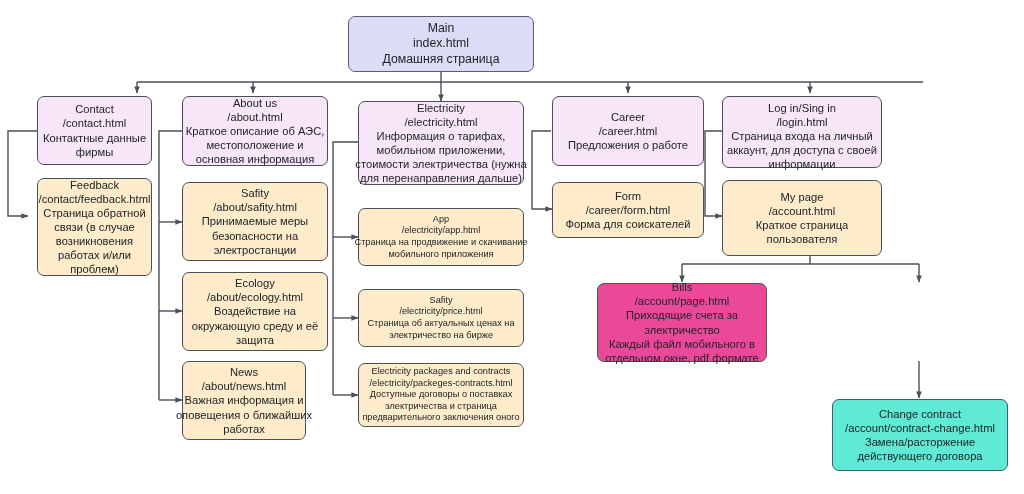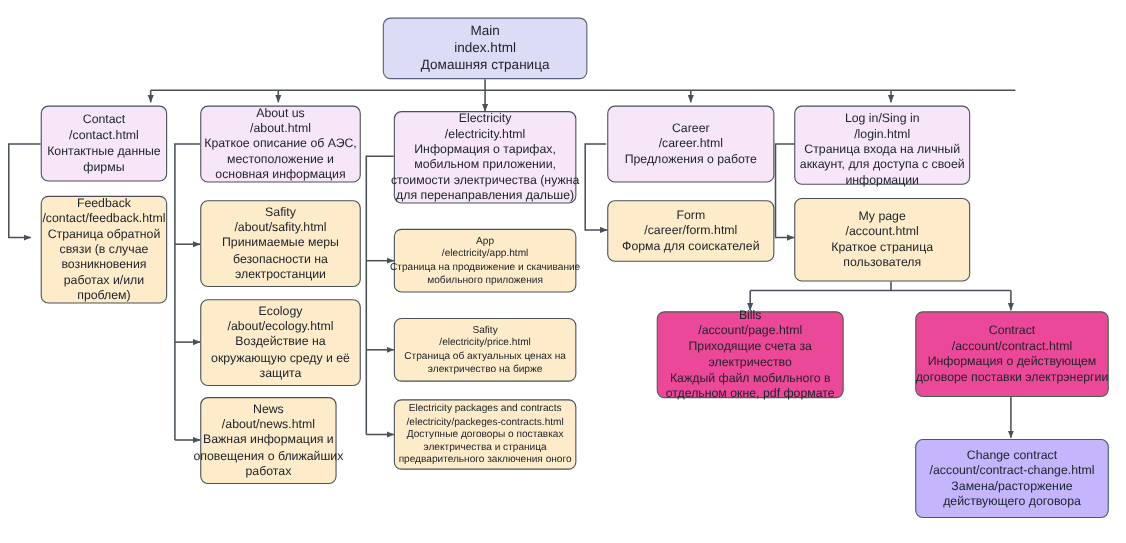--- a/index.html
+++ b/index.html
@@ -41,21 +41,21 @@
     line-height: 1.26;
   }
   .node .ln {
     display: block;
     white-space: pre;
   }
   .t-main   { background: #dddcf7; border-color: #57607a; }
   .t-pink   { background: #f7e6f8; border-color: #4a5058; }
   .t-sand   { background: #fdebc9; border-color: #4a5058; }
   .t-green  { background: #ec4899; border-color: #44624a; text-align: right; }
-  .t-blue   { background: #c4b5fd; border-color: #3f5b78; }
+  .t-blue   { background: #5eead4; border-color: #3f5b78; }
 
   .fs12 { font-size: 12.3px; }
   .fs11 { font-size: 11.2px; }
   .fs9  { font-size: 9.2px; }
 </style>
 </head>
 <body>
 
 <div id="canvas">
 
@@ -216,26 +216,20 @@
 
   <div class="node t-green fs11" style="left:597px; top:283px; width:170px; height:79px;">
     <span class="ln">Bills</span>
     <span class="ln">/account/page.html</span>
     <span class="ln">Приходящие счета за</span>
     <span class="ln">электричество</span>
     <span class="ln">Каждый файл мобильного в</span>
     <span class="ln">отдельном окне, pdf формате</span>
   </div>
 
-  <div class="node t-green fs11" style="left:832px; top:283px; width:176px; height:78px;">
-    <span class="ln">Contract</span>
-    <span class="ln">/account/contract.html</span>
-    <span class="ln">Информация о действующем</span>
-    <span class="ln">договоре поставки электрэнергии</span>
-  </div>
 
   <div class="node t-blue fs11" style="left:832px; top:399px; width:176px; height:72px;">
     <span class="ln">Change contract</span>
     <span class="ln">/account/contract-change.html</span>
     <span class="ln">Замена/расторжение</span>
     <span class="ln">действующего договора</span>
   </div>
 
 </div>
 

